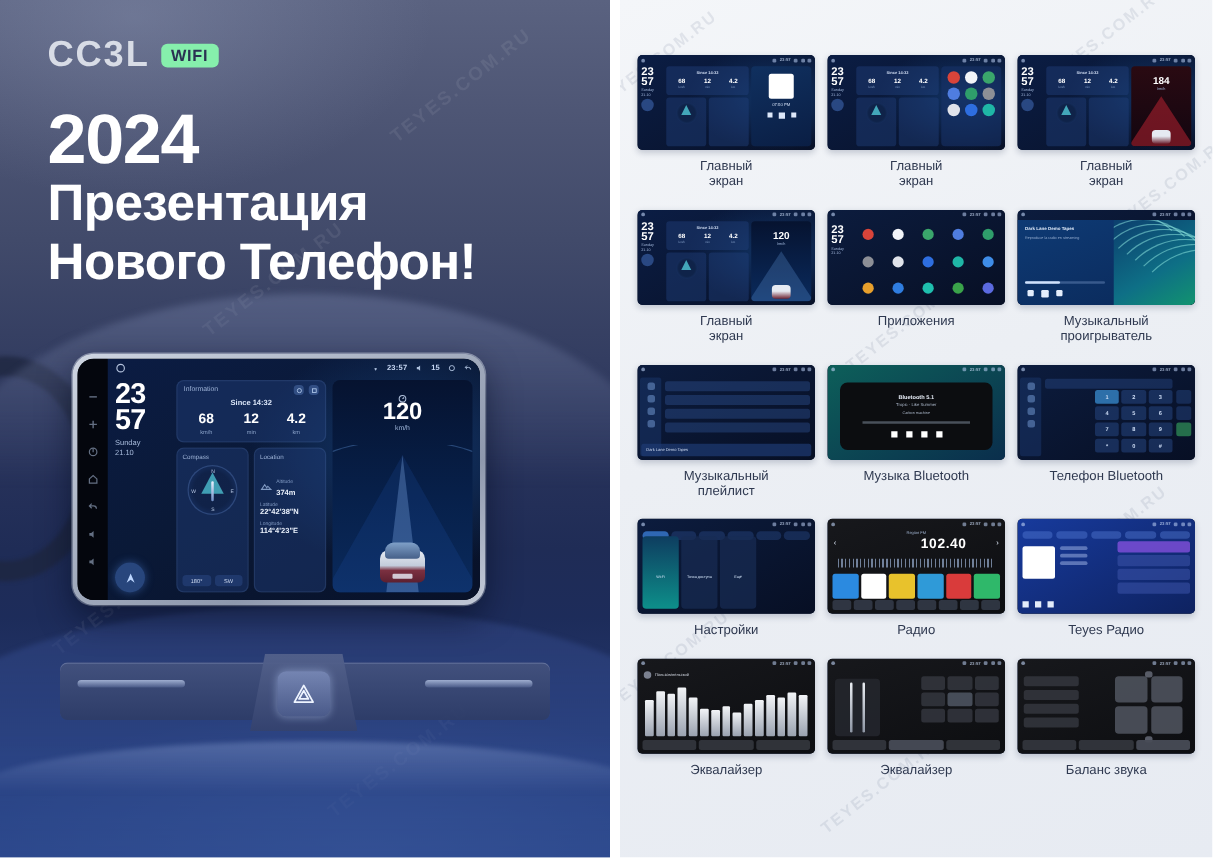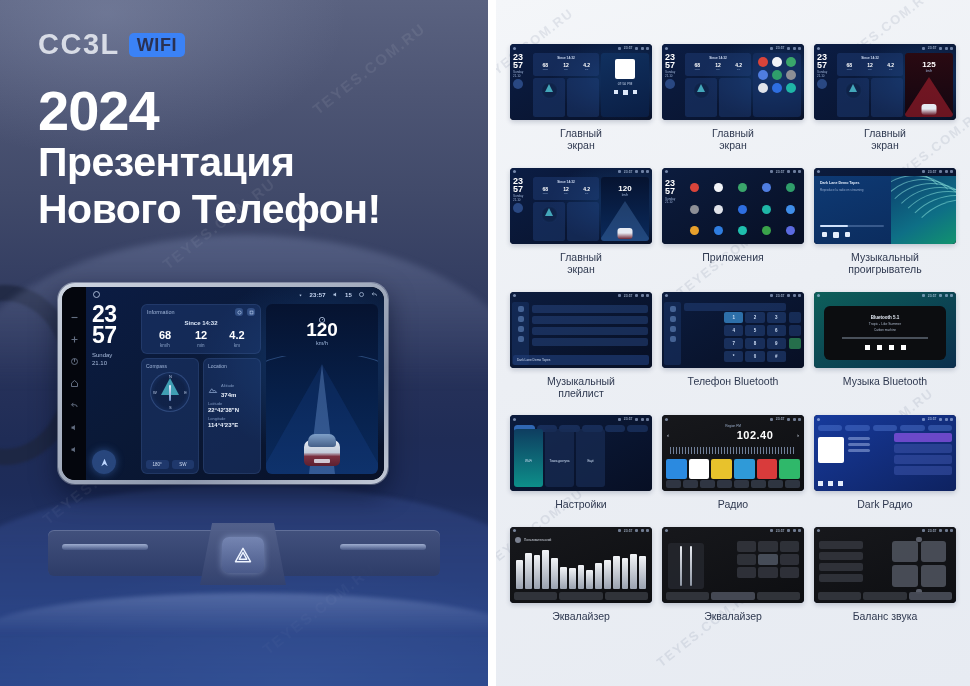--- a/index.html
+++ b/index.html
@@ -37,21 +37,21 @@
     transform: rotate(-38deg); white-space: nowrap; pointer-events: none;
   }
 
   
   #logo { position: absolute; left: 38px; top: 30px; display: flex; align-items: center; gap: 9px; z-index: 6; }
   #logo-text {
     color: #d8dce6; font-size: 29px; font-weight: 700; letter-spacing: 1.5px;
     line-height: 1;
   }
   #logo-badge {
-    background: #3b82f6; color: #2a3152; font-size: 18px; font-weight: 700;
+    background: #86efac; color: #2a3152; font-size: 13px; font-weight: 700;
     letter-spacing: .6px; padding: 3px 8px 3px 8px; border-radius: 5px; line-height: 1;
   }
 
   
   #headline { position: absolute; left: 38px; top: 82px; z-index: 6; }
   #headline .yr {
     color: #ffffff; font-size: 56px; font-weight: 700; line-height: 1.02;
     letter-spacing: -1px;
   }
   #headline .ln {
@@ -828,21 +828,21 @@
       <div class="th-sub">
         <div>
                     <div class="th-dial">
                       <div class="th-cone"></div>
                     </div>
                   </div>
         <div></div>
       </div>
     </div>
       <div class="th-right" style="background:linear-gradient(180deg,#2a0a12,#120610)">
-        <div style="color:#fff;font-size:8px;font-weight:700;text-align:center;margin-top:7px">125</div>
+        <div style="color:#fff;font-size:8px;font-weight:700;text-align:center;margin-top:7px">184</div>
         <div style="color:#9fb6da;font-size:3px;text-align:center">km/h</div>
         <div style="position:absolute;left:50%;bottom:0;transform:translateX(-50%);width:0;height:0;border-left:26px solid transparent;border-right:26px solid transparent;border-bottom:40px solid rgba(215,40,55,.45)"></div>
         <div style="position:absolute;left:50%;bottom:2px;transform:translateX(-50%);width:15px;height:11px;background:linear-gradient(180deg,#e6eaf2 45%,#6e2433);border-radius:3px"></div>
       </div>
             </div>
           </div>
         </div>
         <div class="cap">Главный<br>экран</div>
       </div>
       <div class="cell">
@@ -997,20 +997,49 @@
             <div class="lrow" style="top:24px"></div>
             <div class="lrow" style="top:35px"></div>
             <div class="lrow" style="top:46px"></div>
       <div style="position:absolute;left:3px;right:3px;bottom:3px;height:10px;background:rgba(30,58,116,.7);border-radius:2px;color:#cfdcf2;font-size:3.2px;padding:3px 4px">Dark Lane Demo Tapes</div>
       </div>
         </div>
         <div class="cap">Музыкальный<br>плейлист</div>
       </div>
       <div class="cell">
         <div class="thumb">
+          <div class="t-dark" style="background:linear-gradient(150deg,#0d5f5a,#0a2e4c)">
+            <div class="tsb">
+  <span class="dot"></span>
+  <span class="rt">
+                <i></i>
+                <span class="tm">23:57</span>
+                <i></i>
+                <i></i>
+                <i></i>
+              </span>
+            </div>
+      <div class="btcard">
+        <div class="bt-t">Bluetooth 5.1</div>
+        <div class="bt-s">Tropic - Like Summer</div>
+        <div class="bt-s" style="font-size:3px">Carbon machine</div>
+        <div style="width:70%;height:1.5px;background:rgba(190,205,230,.35);margin-top:5px"></div>
+        <div class="bt-ctrl">
+                <b></b>
+                <b></b>
+                <b></b>
+                <b></b>
+              </div>
+      </div>
+          </div>
+        </div>
+        <div class="cap">Музыка Bluetooth</div>
+      </div>
+      <div class="cell">
+        <div class="thumb">
           <div class="t-dark">
             <div class="tsb">
   <span class="dot"></span>
   <span class="rt">
                 <i></i>
                 <span class="tm">23:57</span>
                 <i></i>
                 <i></i>
                 <i></i>
               </span>
@@ -1040,49 +1069,20 @@
               <b></b>
               <b></b>
               <b style="background:rgba(50,150,90,.7)"></b>
             </div>
       </div>
         </div>
         <div class="cap">Телефон Bluetooth</div>
       </div>
       <div class="cell">
         <div class="thumb">
-          <div class="t-dark" style="background:linear-gradient(150deg,#0d5f5a,#0a2e4c)">
-            <div class="tsb">
-  <span class="dot"></span>
-  <span class="rt">
-                <i></i>
-                <span class="tm">23:57</span>
-                <i></i>
-                <i></i>
-                <i></i>
-              </span>
-            </div>
-      <div class="btcard">
-        <div class="bt-t">Bluetooth 5.1</div>
-        <div class="bt-s">Tropic - Like Summer</div>
-        <div class="bt-s" style="font-size:3px">Carbon machine</div>
-        <div style="width:70%;height:1.5px;background:rgba(190,205,230,.35);margin-top:5px"></div>
-        <div class="bt-ctrl">
-                <b></b>
-                <b></b>
-                <b></b>
-                <b></b>
-              </div>
-      </div>
-          </div>
-        </div>
-        <div class="cap">Музыка Bluetooth</div>
-      </div>
-      <div class="cell">
-        <div class="thumb">
           <div class="t-dark">
             <div class="tsb">
   <span class="dot"></span>
   <span class="rt">
                 <i></i>
                 <span class="tm">23:57</span>
                 <i></i>
                 <i></i>
                 <i></i>
               </span>
@@ -1180,21 +1180,21 @@
               <i style="background:rgba(60,84,170,.55)"></i>
               <i style="background:rgba(60,84,170,.55)"></i>
             </div>
       <div style="position:absolute;left:4px;bottom:5px;display:flex;gap:5px">
         <b style="width:5px;height:5px;background:#e3ecfa;display:block"></b>
               <b style="width:5px;height:5px;background:#e3ecfa;display:block"></b>
               <b style="width:5px;height:5px;background:#e3ecfa;display:block"></b>
             </div>
       </div>
         </div>
-        <div class="cap">Dark Радио</div>
+        <div class="cap">Teyes Радио</div>
       </div>
       <div class="cell">
         <div class="thumb">
           <div class="t-black">
             <div class="tsb">
   <span class="dot"></span>
   <span class="rt">
                 <i></i>
                 <span class="tm">23:57</span>
                 <i></i>

